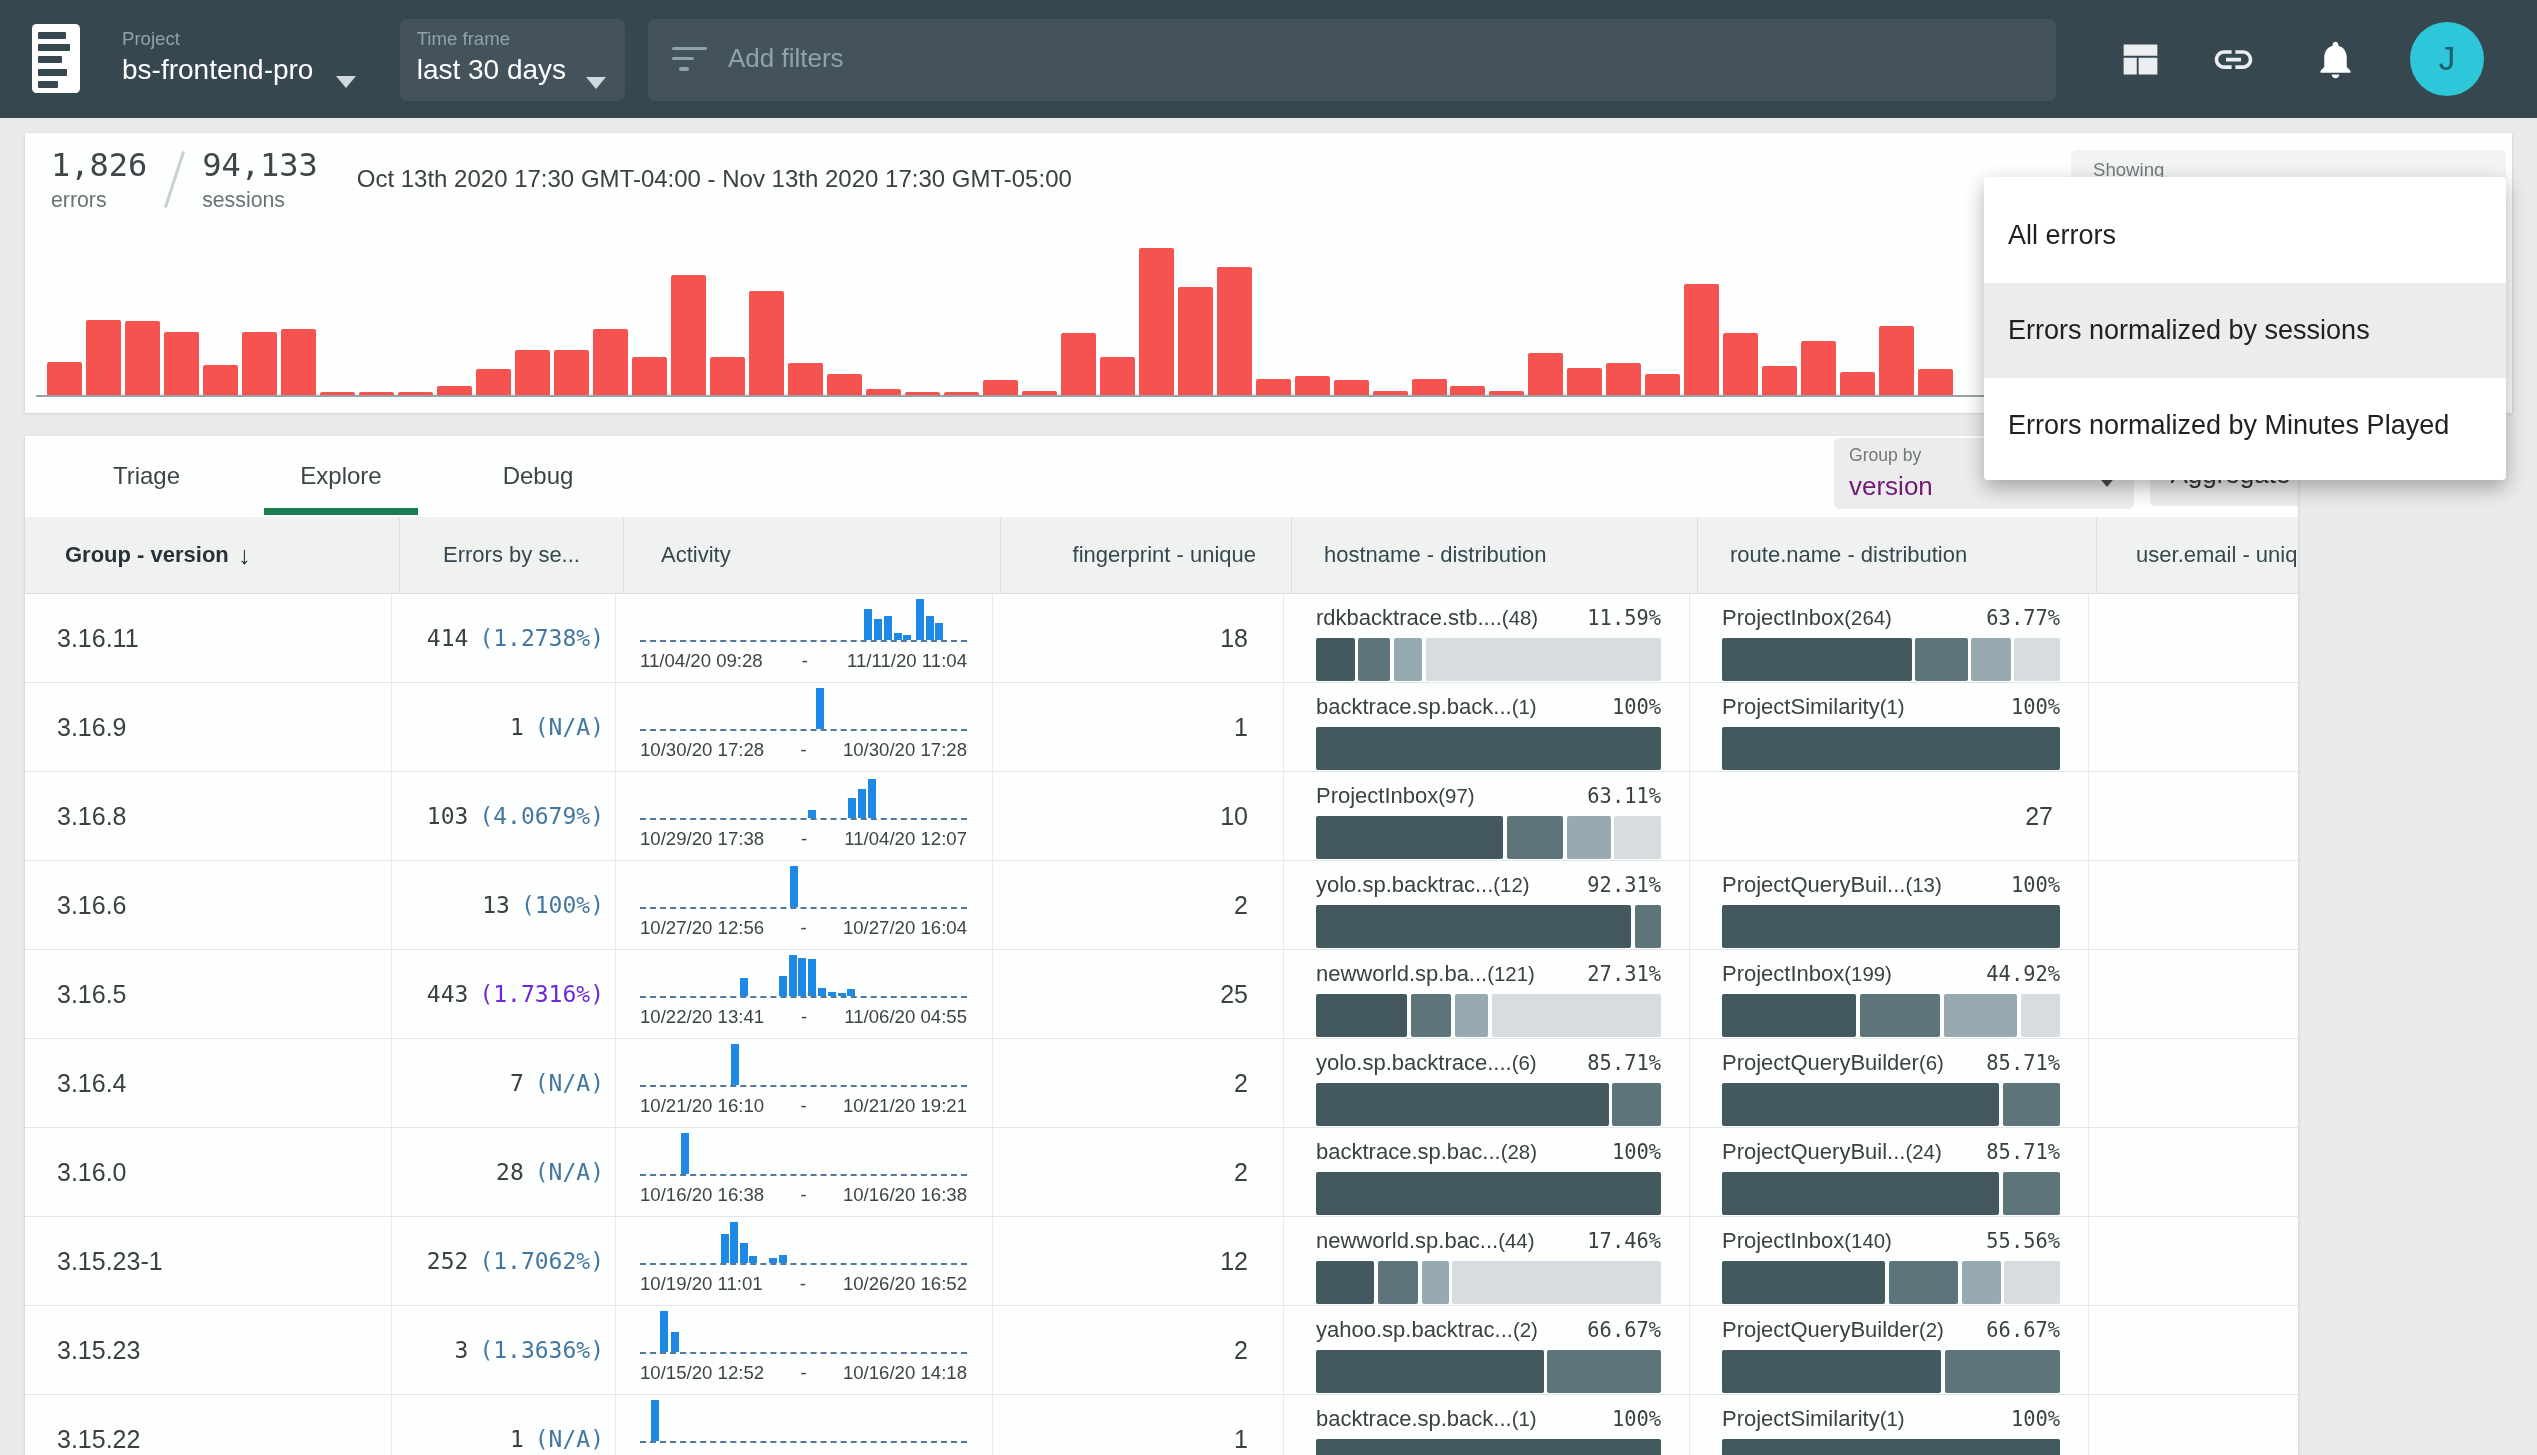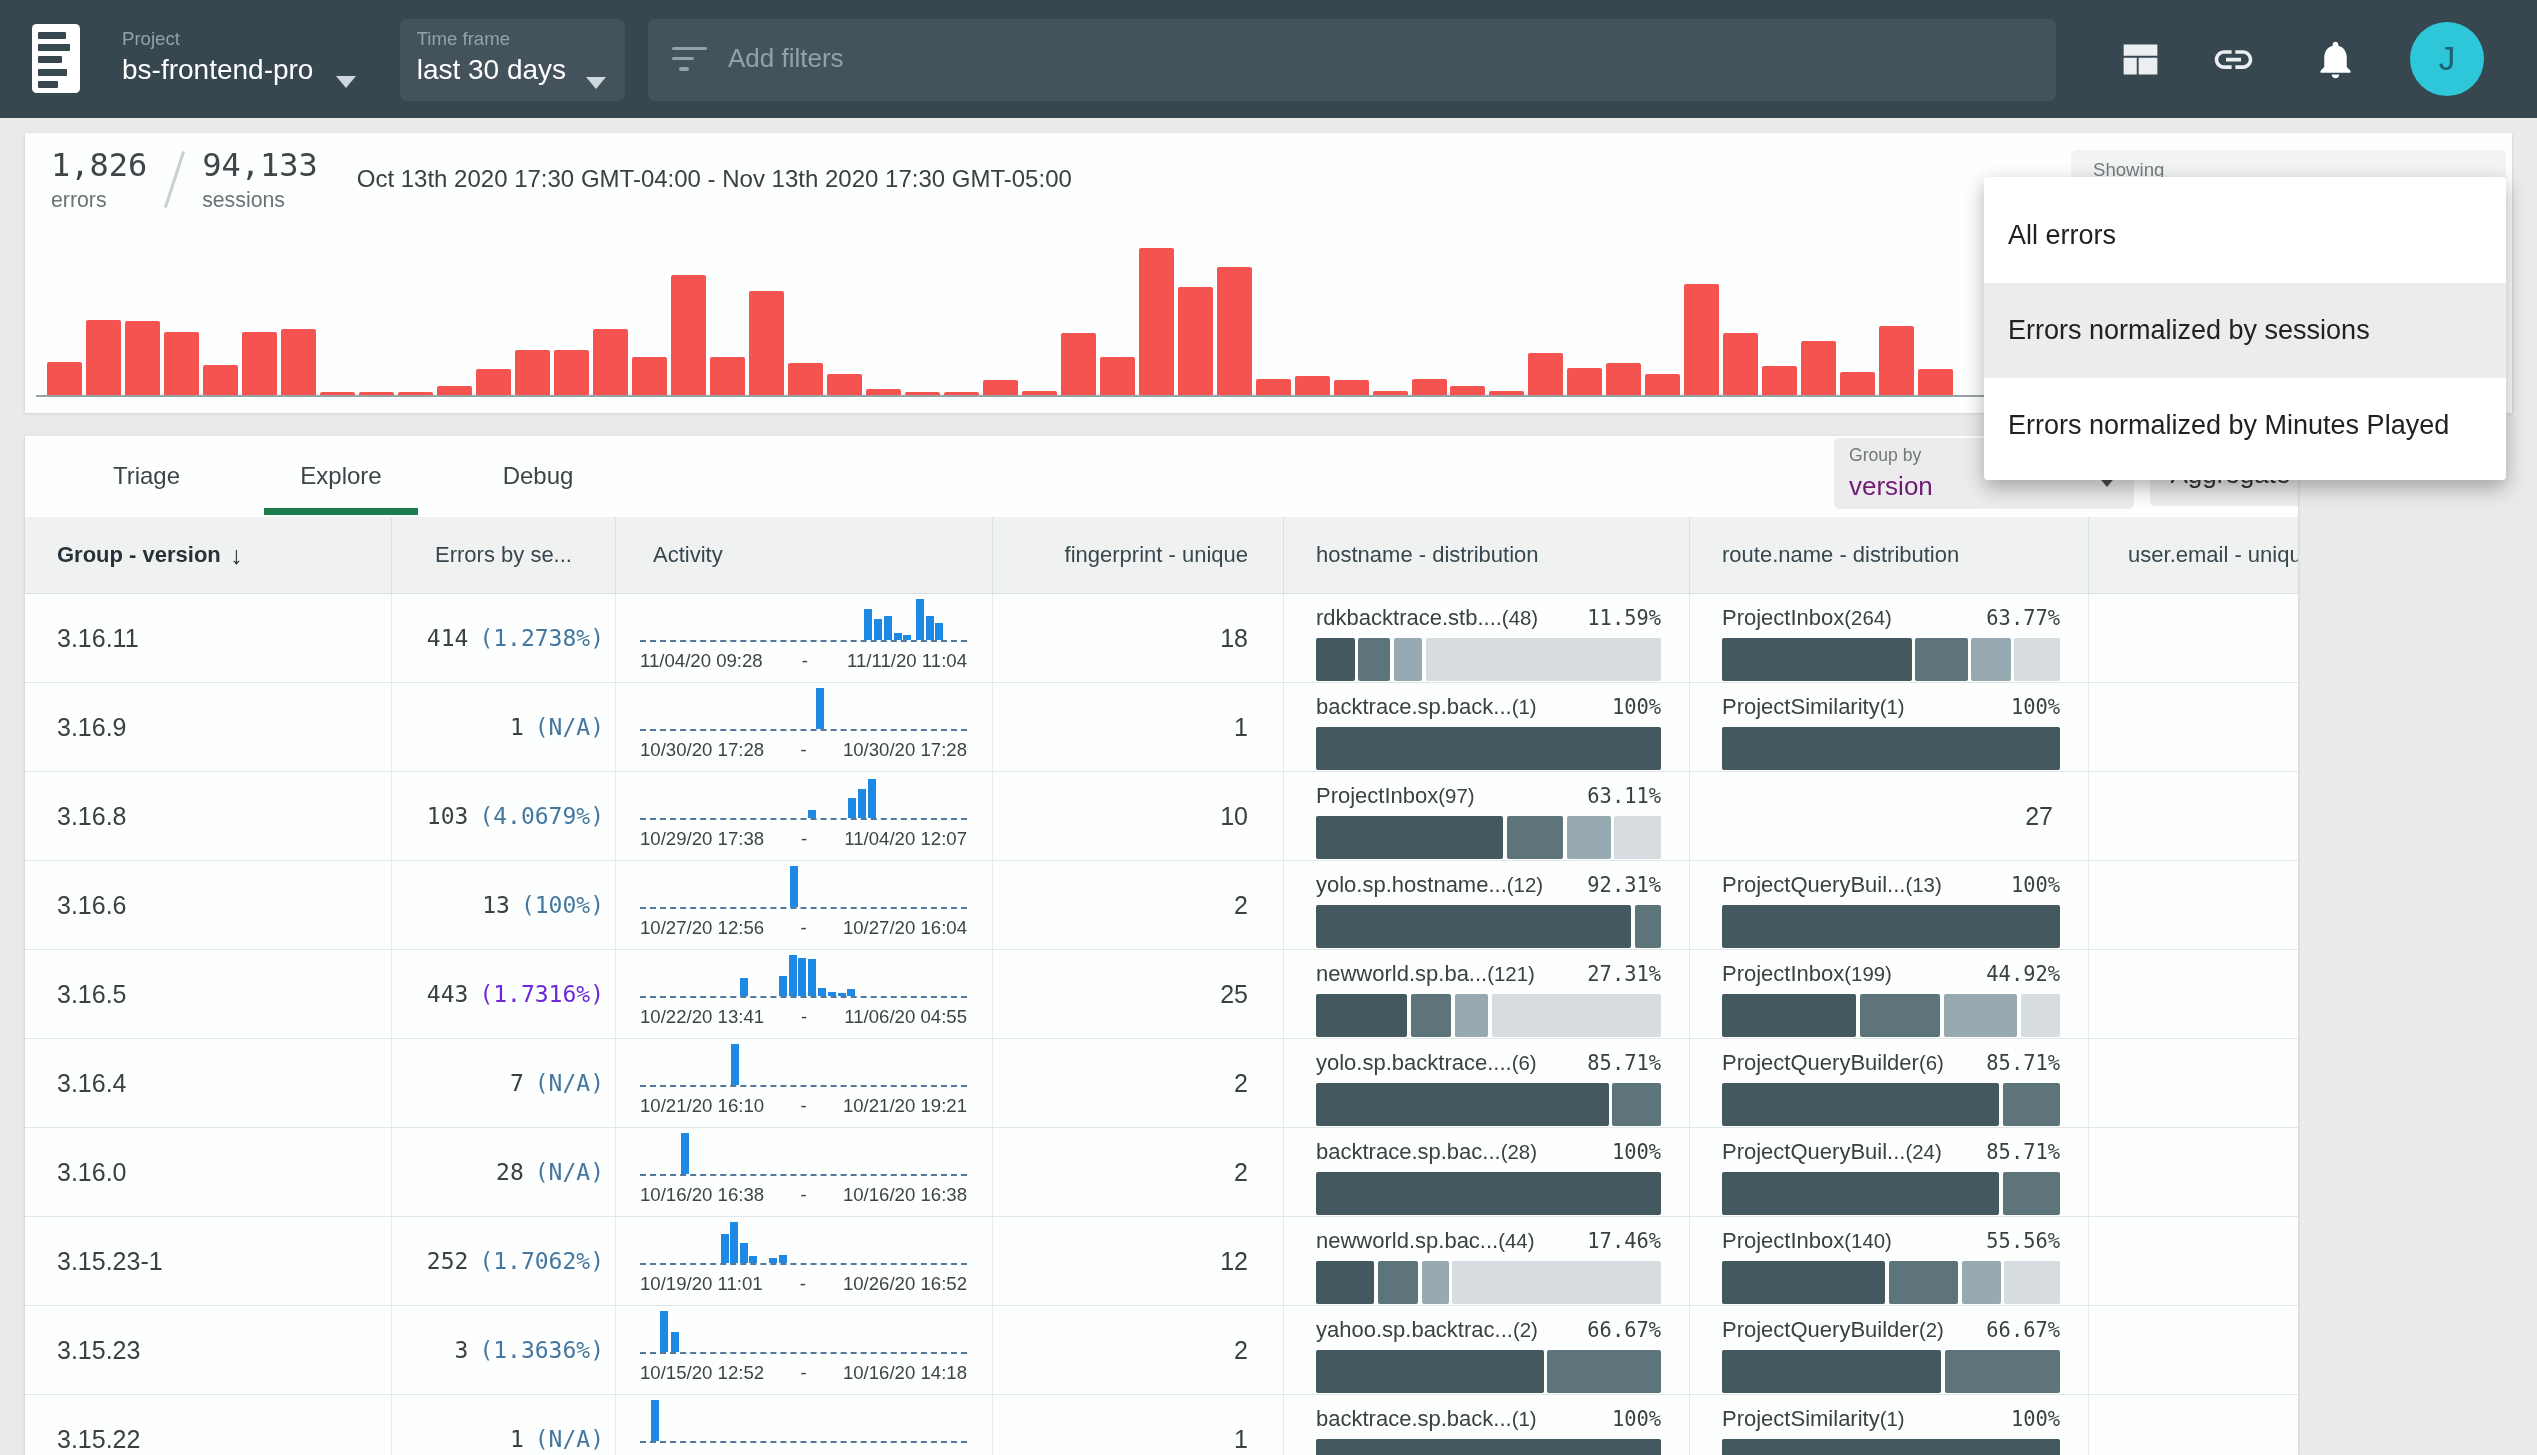--- a/index.html
+++ b/index.html
@@ -49,21 +49,21 @@
   .tab { position:absolute; top:0; height:79px; display:flex; align-items:center; justify-content:center; font-size:24px; color:#3f4448; font-weight:500; }
   .tab-underline { position:absolute; top:72px; height:6.5px; background:#1b7c4e; }
   .gb-select { position:absolute; left:1809px; top:1.9px; width:300px; height:71px; background:#ececec; border-radius:5.6px; }
   .gb-select .lbl { position:absolute; left:15px; top:7.4px; font-size:17.6px; color:#70787c; }
   .gb-select .val { position:absolute; left:15px; top:33px; font-size:26px; color:#701a75; }
   .agg-select { position:absolute; left:2125px; top:7.4px; width:295px; height:63px; background:#ececec; border-radius:5.6px; display:flex; align-items:center; padding-left:20.4px; font-size:26px; color:#2f3437; }
   .dark-caret { border-top-color:#4a4f52; }
   .up-arrow { position:absolute; left:2448px; top:16.7px; width:43px; height:43px; }
 
   
-  .thead { position:absolute; left:0; top:81px; width:2487px; height:77px; display:grid; grid-template-columns:var(--cols); background:#f0f2f2; border-bottom:1.9px solid #d9dddd; }
+  .thead { position:absolute; left:0; top:81px; width:2487px; height:77px; display:grid; grid-template-columns:var(--cols); background:#f0f2f2; border-bottom:1.9px solid #d9dddd;padding-left:8px; }
   .th { display:flex; align-items:center; font-size:22px; color:#37474f; border-right:1.9px solid #dcdfdf; overflow:hidden; white-space:nowrap; }
   .th:last-child { border-right:none; }
   .rows { position:absolute; left:0; top:158px; width:2487px; }
   .trow { display:grid; grid-template-columns:var(--cols); height:89px; background:#fdfefe; border-bottom:1.9px solid #e3e6e6; }
   .td { position:relative; border-right:1.9px solid #e8eaea; overflow:hidden; }
   .td:last-child { border-right:none; }
   .c-group { display:flex; align-items:center; padding-left:32px; font-size:25px; color:#3c4043; }
   .c-errors { display:flex; align-items:center; justify-content:flex-end; padding-right:11px; gap:11px; font-size:23px; }
   .c-errors .cnt { color:#3c4043; }
   .c-errors .pct { color:#44779f; }
@@ -440,21 +440,21 @@
               <span>-</span>
               <span>10/27/20 16:04</span>
             </div>
           </div>
           <div class="td c-num">
             <span>2</span>
           </div>
           <div class="td">
             <div class="dist">
               <div class="dist-line">
-                <span class="nm">yolo.sp.hostname...</span>
+                <span class="nm">yolo.sp.backtrac...</span>
                 <span class="ct">(12)</span>
                 <span class="pc">92.31%</span>
               </div>
               <div class="dist-bar">
                 <div style="width: 92.3%; background: rgb(67, 88, 95);"></div>
                 <div style="width: 7.7%; background: rgb(93, 116, 123);"></div>
               </div>
             </div>
           </div>
           <div class="td">

